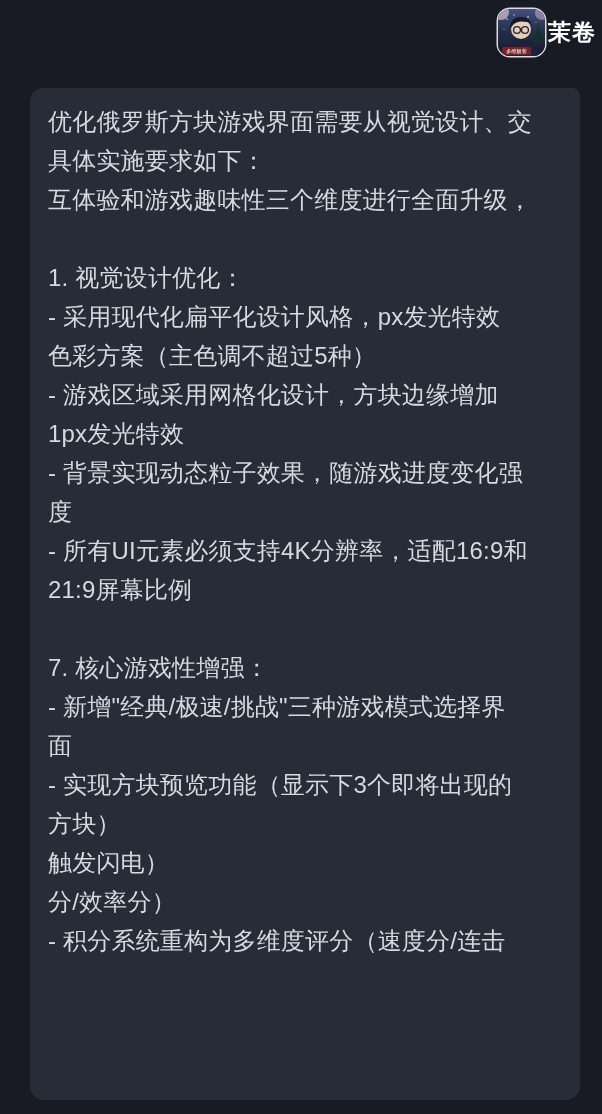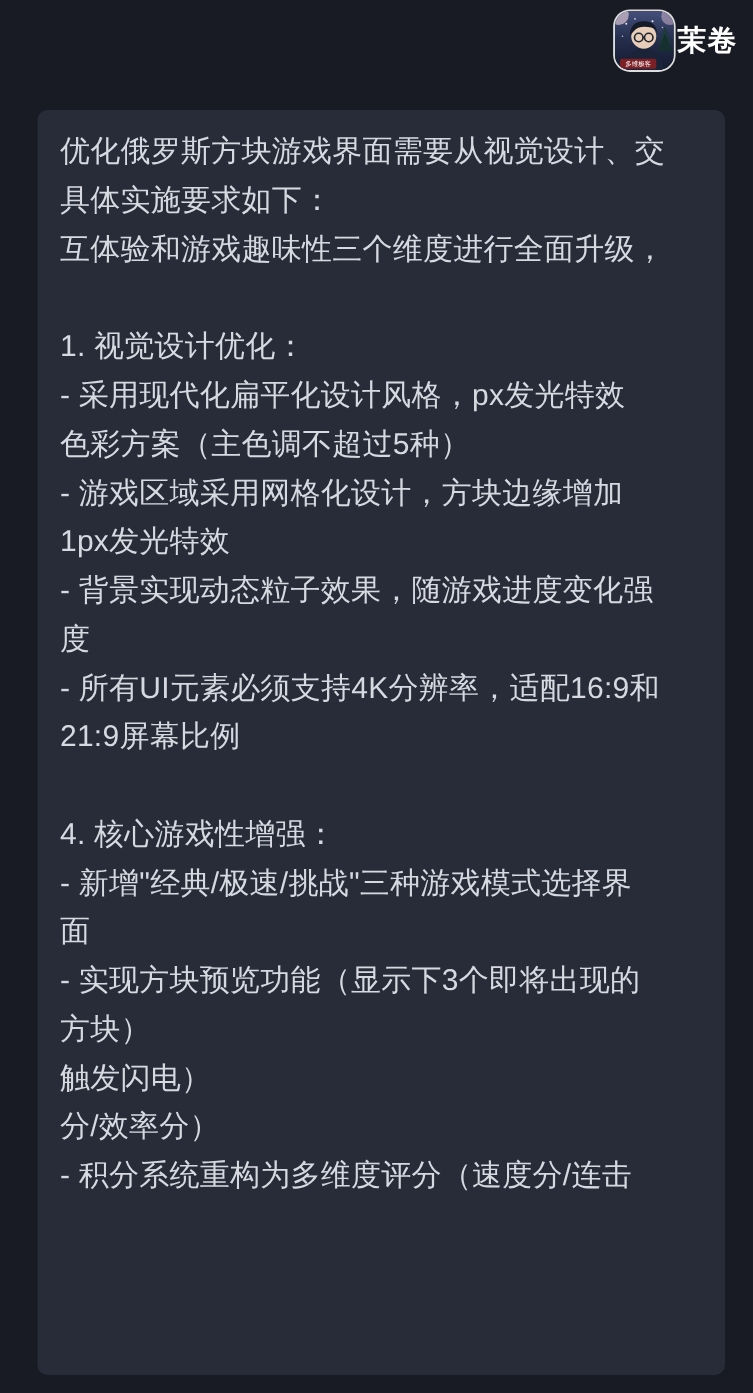--- a/index.html
+++ b/index.html
@@ -12,21 +12,21 @@
     position: relative;
     width: 602px;
     height: 1114px;
     background: #181b23;
     overflow: hidden;
   }
   
   .user-row {
     position: absolute;
     top: 9px;
-    right: 12px;
+    right: 6px;
     display: flex;
     align-items: center;
     gap: 3px;
   }
   .avatar {
     width: 47px;
     height: 47px;
     border-radius: 12px;
     overflow: hidden;
     box-shadow: 0 0 0 1.5px rgba(255,255,255,0.85);
@@ -43,21 +43,21 @@
   }
   
   .bubble {
     position: absolute;
     left: 30px;
     top: 88px;
     width: 550px;
     height: 1012px;
     box-sizing: border-box;
     background: #272c38;
-    border-radius: 8px;
+    border-radius: 14px;
     border-top-right-radius: 8px;
     padding: 14px 18px 20px 18px;
     overflow: hidden;
   }
   .msg-line {
     color: #d6d9e0;
     font-size: 24px;
     line-height: 39px;
     min-height: 39px;
     white-space: nowrap;
@@ -119,21 +119,21 @@
         <div class="msg-line">1. 视觉设计优化：</div>
         <div class="msg-line">- 采用现代化扁平化设计风格，px发光特效</div>
         <div class="msg-line">色彩方案（主色调不超过5种）</div>
         <div class="msg-line">- 游戏区域采用网格化设计，方块边缘增加</div>
         <div class="msg-line">1px发光特效</div>
         <div class="msg-line">- 背景实现动态粒子效果，随游戏进度变化强</div>
         <div class="msg-line">度</div>
         <div class="msg-line">- 所有UI元素必须支持4K分辨率，适配16:9和</div>
         <div class="msg-line">21:9屏幕比例</div>
         <div class="msg-line"></div>
-        <div class="msg-line">4. 核心游戏性增强：</div>
+        <div class="msg-line">7. 核心游戏性增强：</div>
         <div class="msg-line">- 新增"经典/极速/挑战"三种游戏模式选择界</div>
         <div class="msg-line">面</div>
         <div class="msg-line">- 实现方块预览功能（显示下3个即将出现的</div>
         <div class="msg-line">方块）</div>
         <div class="msg-line">触发闪电）</div>
         <div class="msg-line">分/效率分）</div>
         <div class="msg-line">- 积分系统重构为多维度评分（速度分/连击</div>
         <div class="msg-line"></div>
       </div>
   </div>

